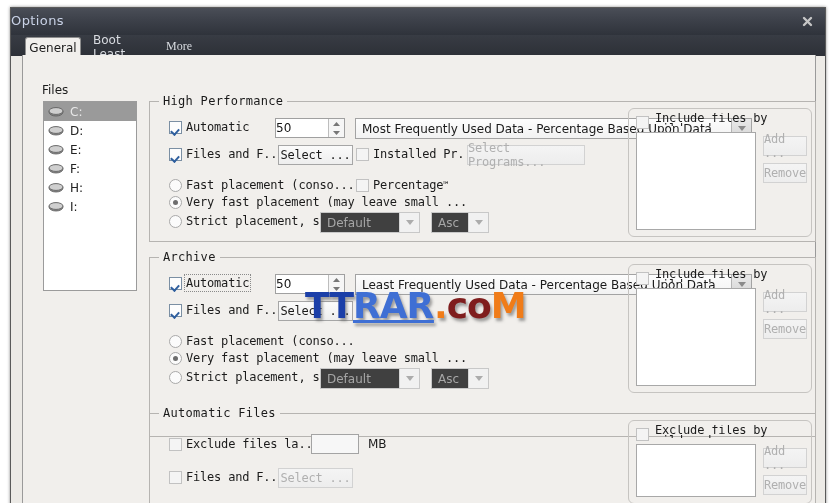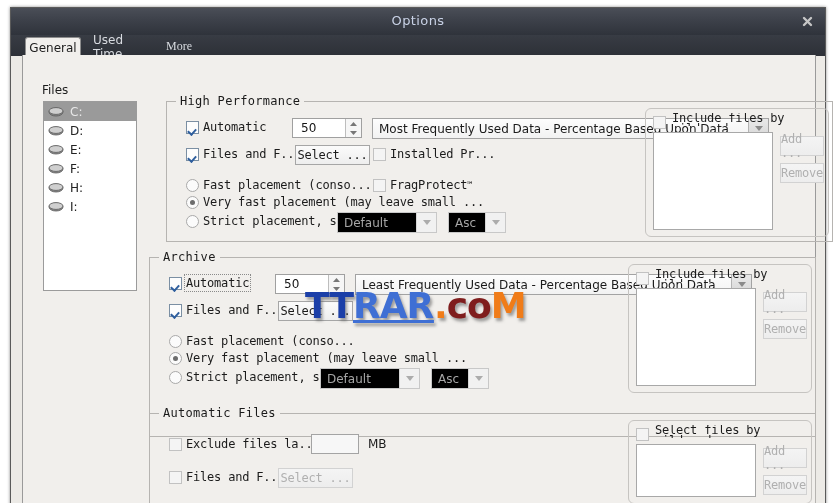--- a/index.html
+++ b/index.html
@@ -16,21 +16,21 @@
     border:1px solid #5a5a5a;
     box-sizing:border-box;
     box-shadow:0 0 3px rgba(0,0,0,.45);
   }
   #titlebar{
     position:absolute;left:0;top:0;width:100%;height:27px;
     background:linear-gradient(180deg,#4a4e57 0%,#3e424b 40%,#2f333b 100%);
     border-bottom:1px solid #23262c;
   }
   #title-text{
-    position:absolute;left:0;top:5px;width:100%;text-align:center;
+    position:absolute;left:0;top:5px;width:100%;text-align:left;
     color:#c9d2e6;font-size:13px;font-family:"DejaVu Sans",sans-serif;
     letter-spacing:.4px;
   }
   #close-btn{
     position:absolute;right:7px;top:3px;width:22px;height:21px;
     display:flex;align-items:center;justify-content:center;
     cursor:pointer;
   }
   #close-btn svg{display:block;}
 
@@ -112,21 +112,21 @@
     flex:0 0 auto;cursor:pointer;
   }
   .radio.on:after{
     content:"";position:absolute;left:3px;top:3px;width:5px;height:5px;
     border-radius:50%;background:#6d6d6d;
   }
 
   .spin{
     width:70px;height:20px;background:#fff;border:1px solid #a0a0a0;
     box-sizing:border-box;display:flex;align-items:center;
-    font-size:12px;color:#141414;padding-left:8px;
+    font-size:12px;color:#141414;padding-left:0;
     font-family:"DejaVu Sans",sans-serif;position:relative;
   }
   .spin-btns{
     position:absolute;right:0;top:0;width:15px;height:100%;
     border-left:1px solid #bdbdbd;background:#f6f6f6;
     display:flex;flex-direction:column;
   }
   .spin-btns div{flex:1;display:flex;align-items:center;justify-content:center;cursor:pointer;}
 
   .combo{
@@ -134,21 +134,21 @@
     border:1px solid #a3a3a3;box-sizing:border-box;display:flex;
     align-items:center;font-size:12px;color:#1a1a1a;padding-left:6px;
     font-family:"DejaVu Sans",sans-serif;position:relative;cursor:pointer;
   }
   .combo .arrowbox{
     position:absolute;right:0;top:0;width:19px;height:100%;
     background:linear-gradient(180deg,#e9e9e9,#d6d6d6);
     border-left:1px solid #b4b4b4;
     display:flex;align-items:center;justify-content:center;
   }
-  .combo.dim{background:#000000;border-color:#c8c8c8;color:#a6a6a6;}
+  .combo.dim{background:#404040;border-color:#c8c8c8;color:#a6a6a6;}
   .combo.dim .arrowbox{background:#f1f1f1;border-left-color:#d6d6d6;}
 
   .btn{
     height:20px;box-sizing:border-box;display:flex;align-items:center;
     justify-content:center;font-size:12px;color:#1a1a1a;cursor:pointer;
     background:linear-gradient(180deg,#fbfbfb,#eeeeee);
     border:1px solid #a6a6a6;
     font-family:"DejaVu Sans Mono",monospace;letter-spacing:-.2px;
   }
   .btn.dim{color:#b0b0b0;border-color:#d2d2d2;
@@ -194,21 +194,21 @@
         </g>
       </svg>
     </div>
   </div>
 
   <div id="tabstrip">
     <div class="tab active" style="left:14px;width:56px;">
       <span>General</span>
     </div>
     <div class="tab" style="left:74px;width:70px;">
-      <span>Used Time</span>
+      <span>Boot Least</span>
     </div>
     <div class="tab" style="left:146px;width:44px;font-family:Liberation Serif, serif;">
       <span>More</span>
     </div>
   </div>
 
   <div id="tabpage">
 
     <div id="drives-label" class="lbl">Files</div>
     <div id="drives-list">
@@ -249,21 +249,21 @@
       </div>
       <div class="drive-row">
         <svg class="drive-ico" viewBox="0 0 17 12" aria-hidden="true">
             <ellipse cx="8" cy="6" rx="7" ry="4" fill="#8f8f8f" stroke="#555" stroke-width=".8"></ellipse>
             <ellipse cx="8" cy="5" rx="7" ry="3.4" fill="#cfcfcf" stroke="#555" stroke-width=".8"></ellipse>
           </svg>
         <span>I:</span>
       </div>
     </div>
 
-    <div class="group" style="left:126px;top:46px;width:667px;height:141px;margin-left:17px;">
+    <div class="group" style="left:126px;top:46px;width:667px;height:141px;">
       <div class="group-title">High Performance</div>
 
       <div class="row" style="left:19px;top:18px;">
         <span class="cb checked"></span>
         <span class="cbtext">Automatic</span>
       </div>
       <div class="spin" style="position:absolute;left:125px;top:16px;">
         <span>50</span>
         <span class="spin-btns">
           <div>
@@ -291,28 +291,31 @@
         <span class="cb checked"></span>
         <span class="cbtext">Files and F...</span>
       </div>
       <div class="btn" style="position:absolute;left:128px;top:43px;width:75px;">
         <span>Select ...</span>
       </div>
       <div class="row" style="left:206px;top:45px;">
         <span class="cb dim"></span>
         <span class="cbtext">Installed Pr...</span>
       </div>
+      <div class="btn dim" style="position:absolute;left:317px;top:43px;width:118px;">
+        <span>Select Programs...</span>
+      </div>
 
       <div class="row" style="left:19px;top:76px;">
         <span class="radio"></span>
         <span class="cbtext">Fast placement (conso...</span>
       </div>
       <div class="row" style="left:206px;top:76px;">
         <span class="cb dim"></span>
-        <span class="cbtext">FragProtect</span>
+        <span class="cbtext">Percentage</span>
         <sup class="cbtext" style="font-size:9px;margin-left:0;">™</sup>
       </div>
       <div class="row" style="left:19px;top:93px;">
         <span class="radio on"></span>
         <span class="cbtext">Very fast placement (may leave small ...</span>
       </div>
       <div class="row" style="left:19px;top:112px;">
         <span class="radio"></span>
         <span class="cbtext">Strict placement, s...</span>
       </div>
@@ -447,21 +450,21 @@
         <span class="cb dim"></span>
         <span class="cbtext">Files and F...</span>
       </div>
       <div class="btn dim" style="position:absolute;left:128px;top:54px;width:75px;">
         <span>Select ...</span>
       </div>
 
       <div class="wpanel" style="left:478px;top:6px;width:184px;height:84px;">
         <span class="cb dim" style="position:absolute;left:7px;top:7px;"></span>
         <div class="wtitle">
-          <span>Select files by</span><br>
+          <span>Exclude files by</span><br>
           <span>wildcard</span>
         </div>
         <div class="wlist" style="left:7px;top:23px;width:120px;height:53px;"></div>
         <div class="btn dim" style="position:absolute;left:134px;top:27px;width:44px;">
           <span>Add ...</span>
         </div>
         <div class="btn dim" style="position:absolute;left:134px;top:54px;width:44px;">
           <span>Remove</span>
         </div>
       </div>

